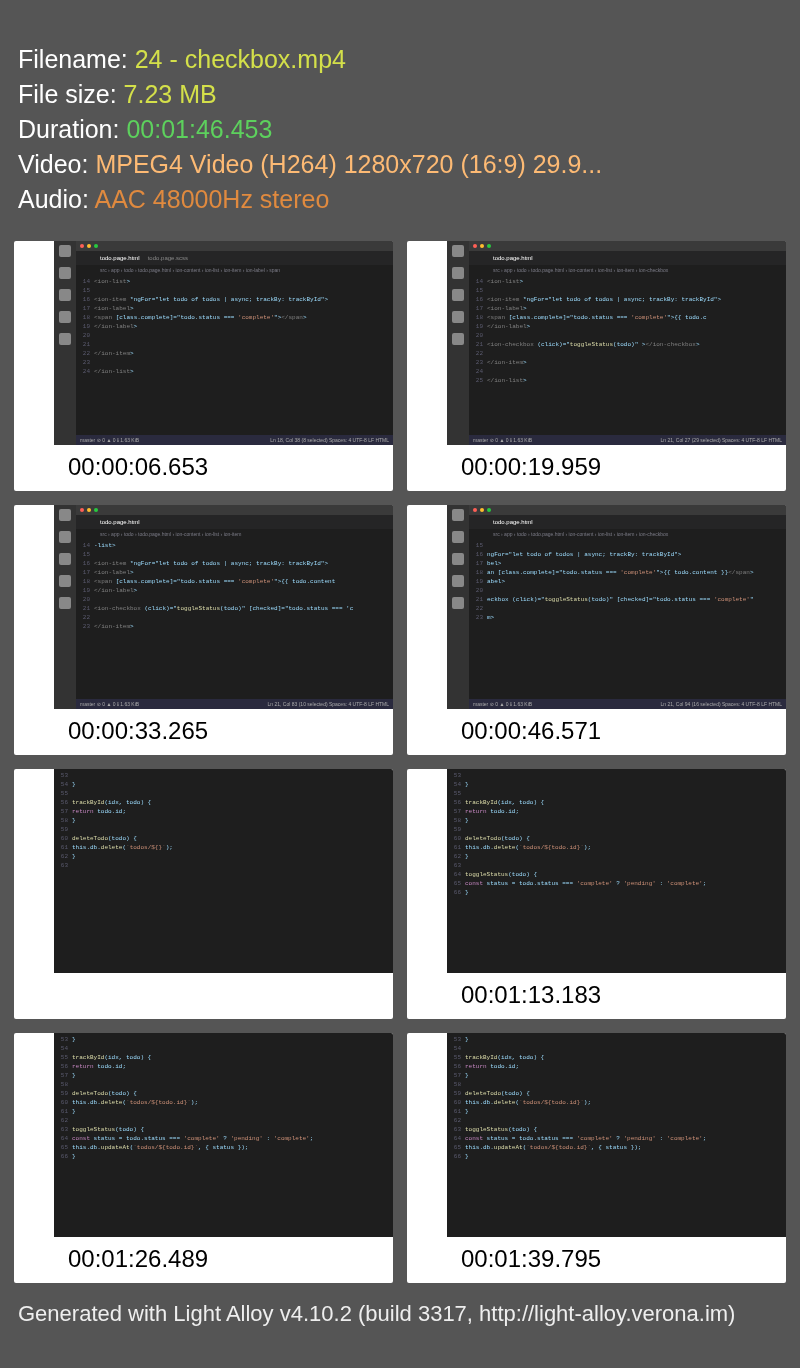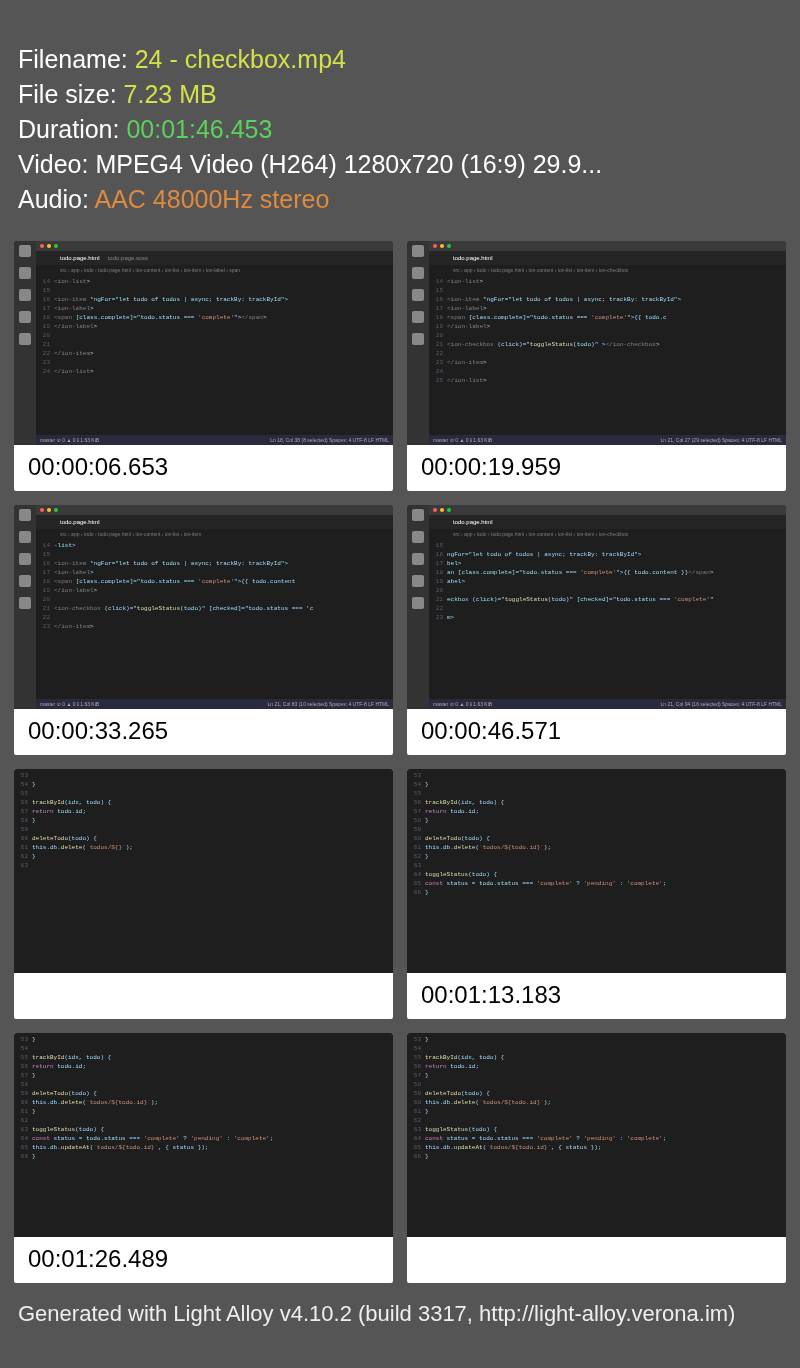--- a/index.html
+++ b/index.html
@@ -14,32 +14,33 @@
 }
 .meta-row {
   font-size: 25px;
   line-height: 1.4;
   color: #eee;
   white-space: nowrap;
 }
 .meta-row .label { color: #fff; }
 .val-yellow { color: #d4e04a; }
 .val-green { color: #5dd15d; }
-.val-cyan { color: #ffffff; }
+.val-cyan { color: #fdba74; }
 .val-orange { color: #e08a3f; }
 .grid {
   display: grid;
   grid-template-columns: 1fr 1fr;
   gap: 14px;
   padding: 14px;
 }
 .thumb {
   background: #fff;
   border-radius: 2px;
   overflow: hidden;
+  padding-left: 40px;
 }
 .thumb-img {
   width: 100%;
   height: 204px;
   background: #1e1e1e;
   position: relative;
   overflow: hidden;
   display: flex;
   font-size: 6px;
   color: #aab;
@@ -711,16 +712,17 @@
               <span>  this.db.<span class="fn">updateAt</span>(<span class="str">`todos/${todo.id}`</span>, { status });</span>
             </div>
             <div class="ln">
               <span class="lno">66</span>
               <span>}</span>
             </div>
           </div>
 
         </div>
       </div>
+      <div class="thumb-ts">00:01:39.795</div>
     </div>
   </div>
 
 <div class="footer">Generated with Light Alloy v4.10.2 (build 3317, http://light-alloy.verona.im)</div>
 
 </body></html>

